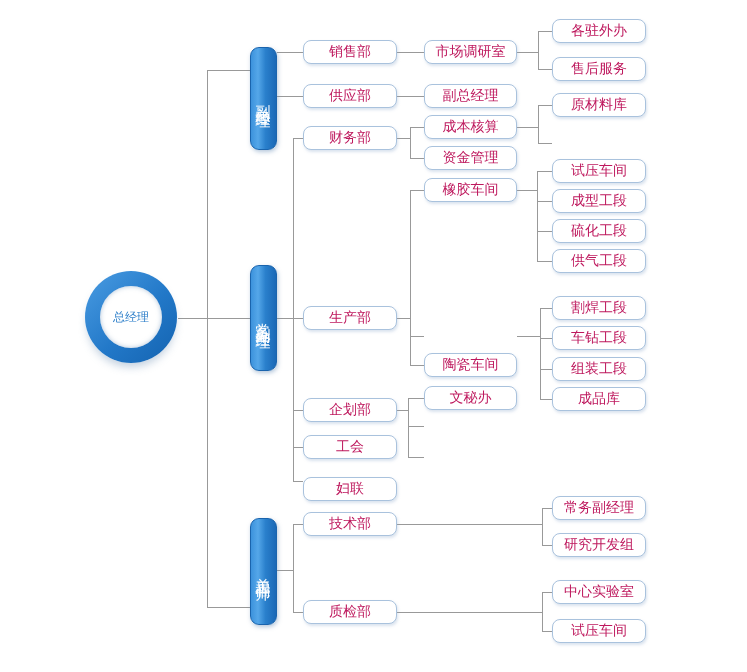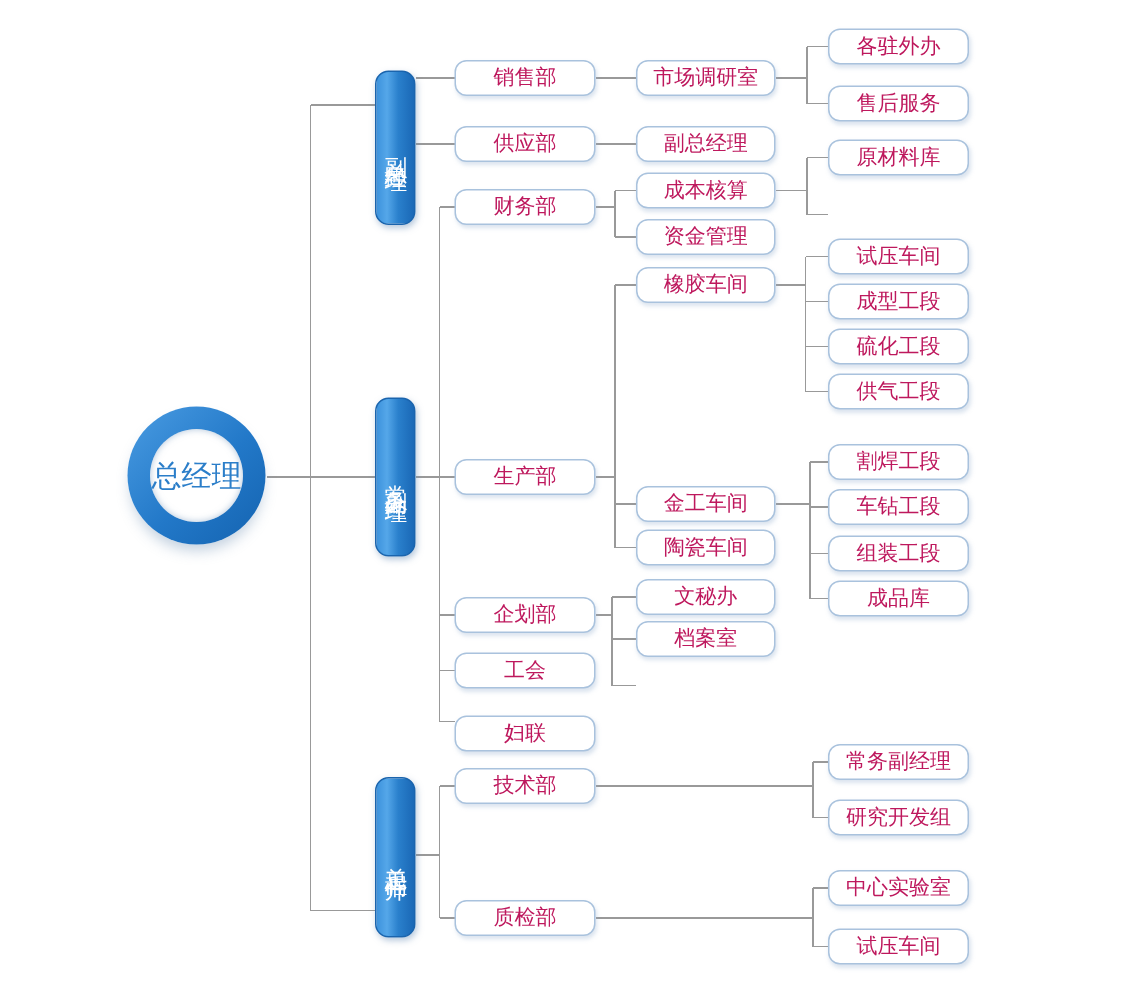--- a/index.html
+++ b/index.html
@@ -35,21 +35,21 @@
     position:absolute;left:85px;top:271px;width:92px;height:92px;border-radius:50%;
     background:linear-gradient(135deg,#4a9ce2 0%,#2278c8 55%,#1463b0 100%);
     display:flex;align-items:center;justify-content:center;
     box-shadow:0 6px 9px -2px rgba(120,150,185,.45);
   }
   .circle-inner{
     width:62px;height:62px;border-radius:50%;background:#ffffff;
     display:flex;align-items:center;justify-content:center;
     box-shadow:inset 0 0 5px rgba(110,145,185,.55);
   }
-  .circle-inner span{color:#2b7ec9;font-size:20px;white-space:nowrap;}
+  .circle-inner span{color:#2b7ec9;font-size:12px;white-space:nowrap;}
 </style>
 </head>
 <body>
 
 <div class="canvas">
 
   <svg class="lines" width="747" height="672" viewBox="0 0 747 672" shape-rendering="crispEdges">
     <g stroke="#999999" stroke-width="1" fill="none">
 
       <path d="M178 318 H250 M207 70 V607 M207 70 H250 M207 607 H250"></path>
@@ -106,24 +106,22 @@
   <div class="node colA" style="top:435px">工会</div>
   <div class="node colA" style="top:477px">妇联</div>
   <div class="node colA" style="top:512px">技术部</div>
   <div class="node colA" style="top:600px">质检部</div>
 
   <div class="node colB" style="top:40px">市场调研室</div>
   <div class="node colB" style="top:84px">副总经理</div>
   <div class="node colB" style="top:115px">成本核算</div>
   <div class="node colB" style="top:146px">资金管理</div>
   <div class="node colB" style="top:178px">橡胶车间</div>
-  <div class="node colB" style="top:324px">金工车间</div>
   <div class="node colB" style="top:353px">陶瓷车间</div>
   <div class="node colB" style="top:386px">文秘办</div>
-  <div class="node colB" style="top:414px">档案室</div>
 
   <div class="node colC" style="top:19px">各驻外办</div>
   <div class="node colC" style="top:57px">售后服务</div>
   <div class="node colC" style="top:93px">原材料库</div>
   <div class="node colC" style="top:159px">试压车间</div>
   <div class="node colC" style="top:189px">成型工段</div>
   <div class="node colC" style="top:219px">硫化工段</div>
   <div class="node colC" style="top:249px">供气工段</div>
   <div class="node colC" style="top:296px">割焊工段</div>
   <div class="node colC" style="top:326px">车钻工段</div>

